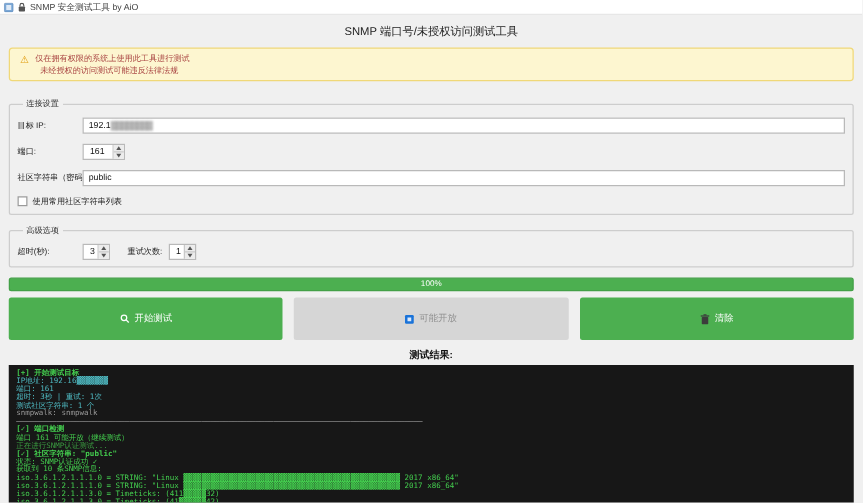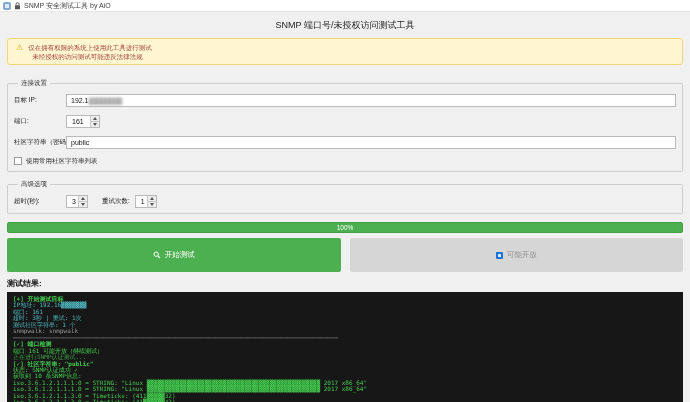--- a/index.html
+++ b/index.html
@@ -64,21 +64,21 @@
   .btn-row { display:flex; gap:9px; margin-bottom:6px; }
   .btn { flex:1; height:34px; border:none; border-radius:2px; display:flex;
          align-items:center; justify-content:center; gap:4px; font-size:7.5px;
          font-family:"Liberation Sans",sans-serif; cursor:pointer; }
   .btn.green { background:#4caf50; color:#fff; }
   .btn.gray  { background:#d6d6d6; color:#919191; }
   .stop-sq { width:7px; height:7px; background:#1a73d9; border-radius:1px;
              display:flex; align-items:center; justify-content:center; }
   .stop-sq i { display:block; width:3px; height:3px; background:#dce9fb; }
 
-  .results-label { font-size:8px; font-weight:bold; color:#111; margin:4px 0 3px; }
+  .results-label { font-size:8px; font-weight:bold; color:#111; margin:4px 0 3px;text-align:center; }
 
   
   .terminal { background:#171717; height:150px; padding:4px 6px; overflow:hidden;
               font-family:"DejaVu Sans Mono",monospace; font-size:6px; line-height:6.45px; }
   .tline { white-space:pre; color:#44cf4f; }
   .tline.green { color:#44cf4f; }
   .tline.cyan  { color:#4fbac2; }
   .tline.gray  { color:#999999; }
   .tline.dim   { color:#3a9a40; }
   .tline.bold  { font-weight:bold; }
@@ -195,20 +195,30 @@
             <line x1="4.9" y1="4.9" x2="7" y2="7" stroke="#fff" stroke-width="1.1"></line>
           </svg>
       </span>
       <span>开始测试</span>
     </button>
     <button class="btn gray">
       <span class="stop-sq">
           <i></i>
         </span>
       <span>可能开放</span>
+    </button>
+    <button class="btn green">
+      <span style="display:inline-flex;">
+        <svg width="8" height="9" viewBox="0 0 8 9">
+            <rect x="1.4" y="2.6" width="5.2" height="5.8" rx="0.6" fill="#3c3c3c"></rect>
+            <rect x="0.6" y="1.3" width="6.8" height="1" fill="#3c3c3c"></rect>
+            <rect x="2.8" y="0.4" width="2.4" height="1" fill="#3c3c3c"></rect>
+          </svg>
+      </span>
+      <span>清除</span>
     </button>
   </div>
 
   <div class="results-label">测试结果:</div>
 
   <div class="terminal">
 
   <div class="tline green bold">[+] 开始测试目标</div>
       <div class="tline cyan">IP地址: 192.16▓▓▓▓▓▓▓</div>
       <div class="tline cyan">端口: 161</div>

